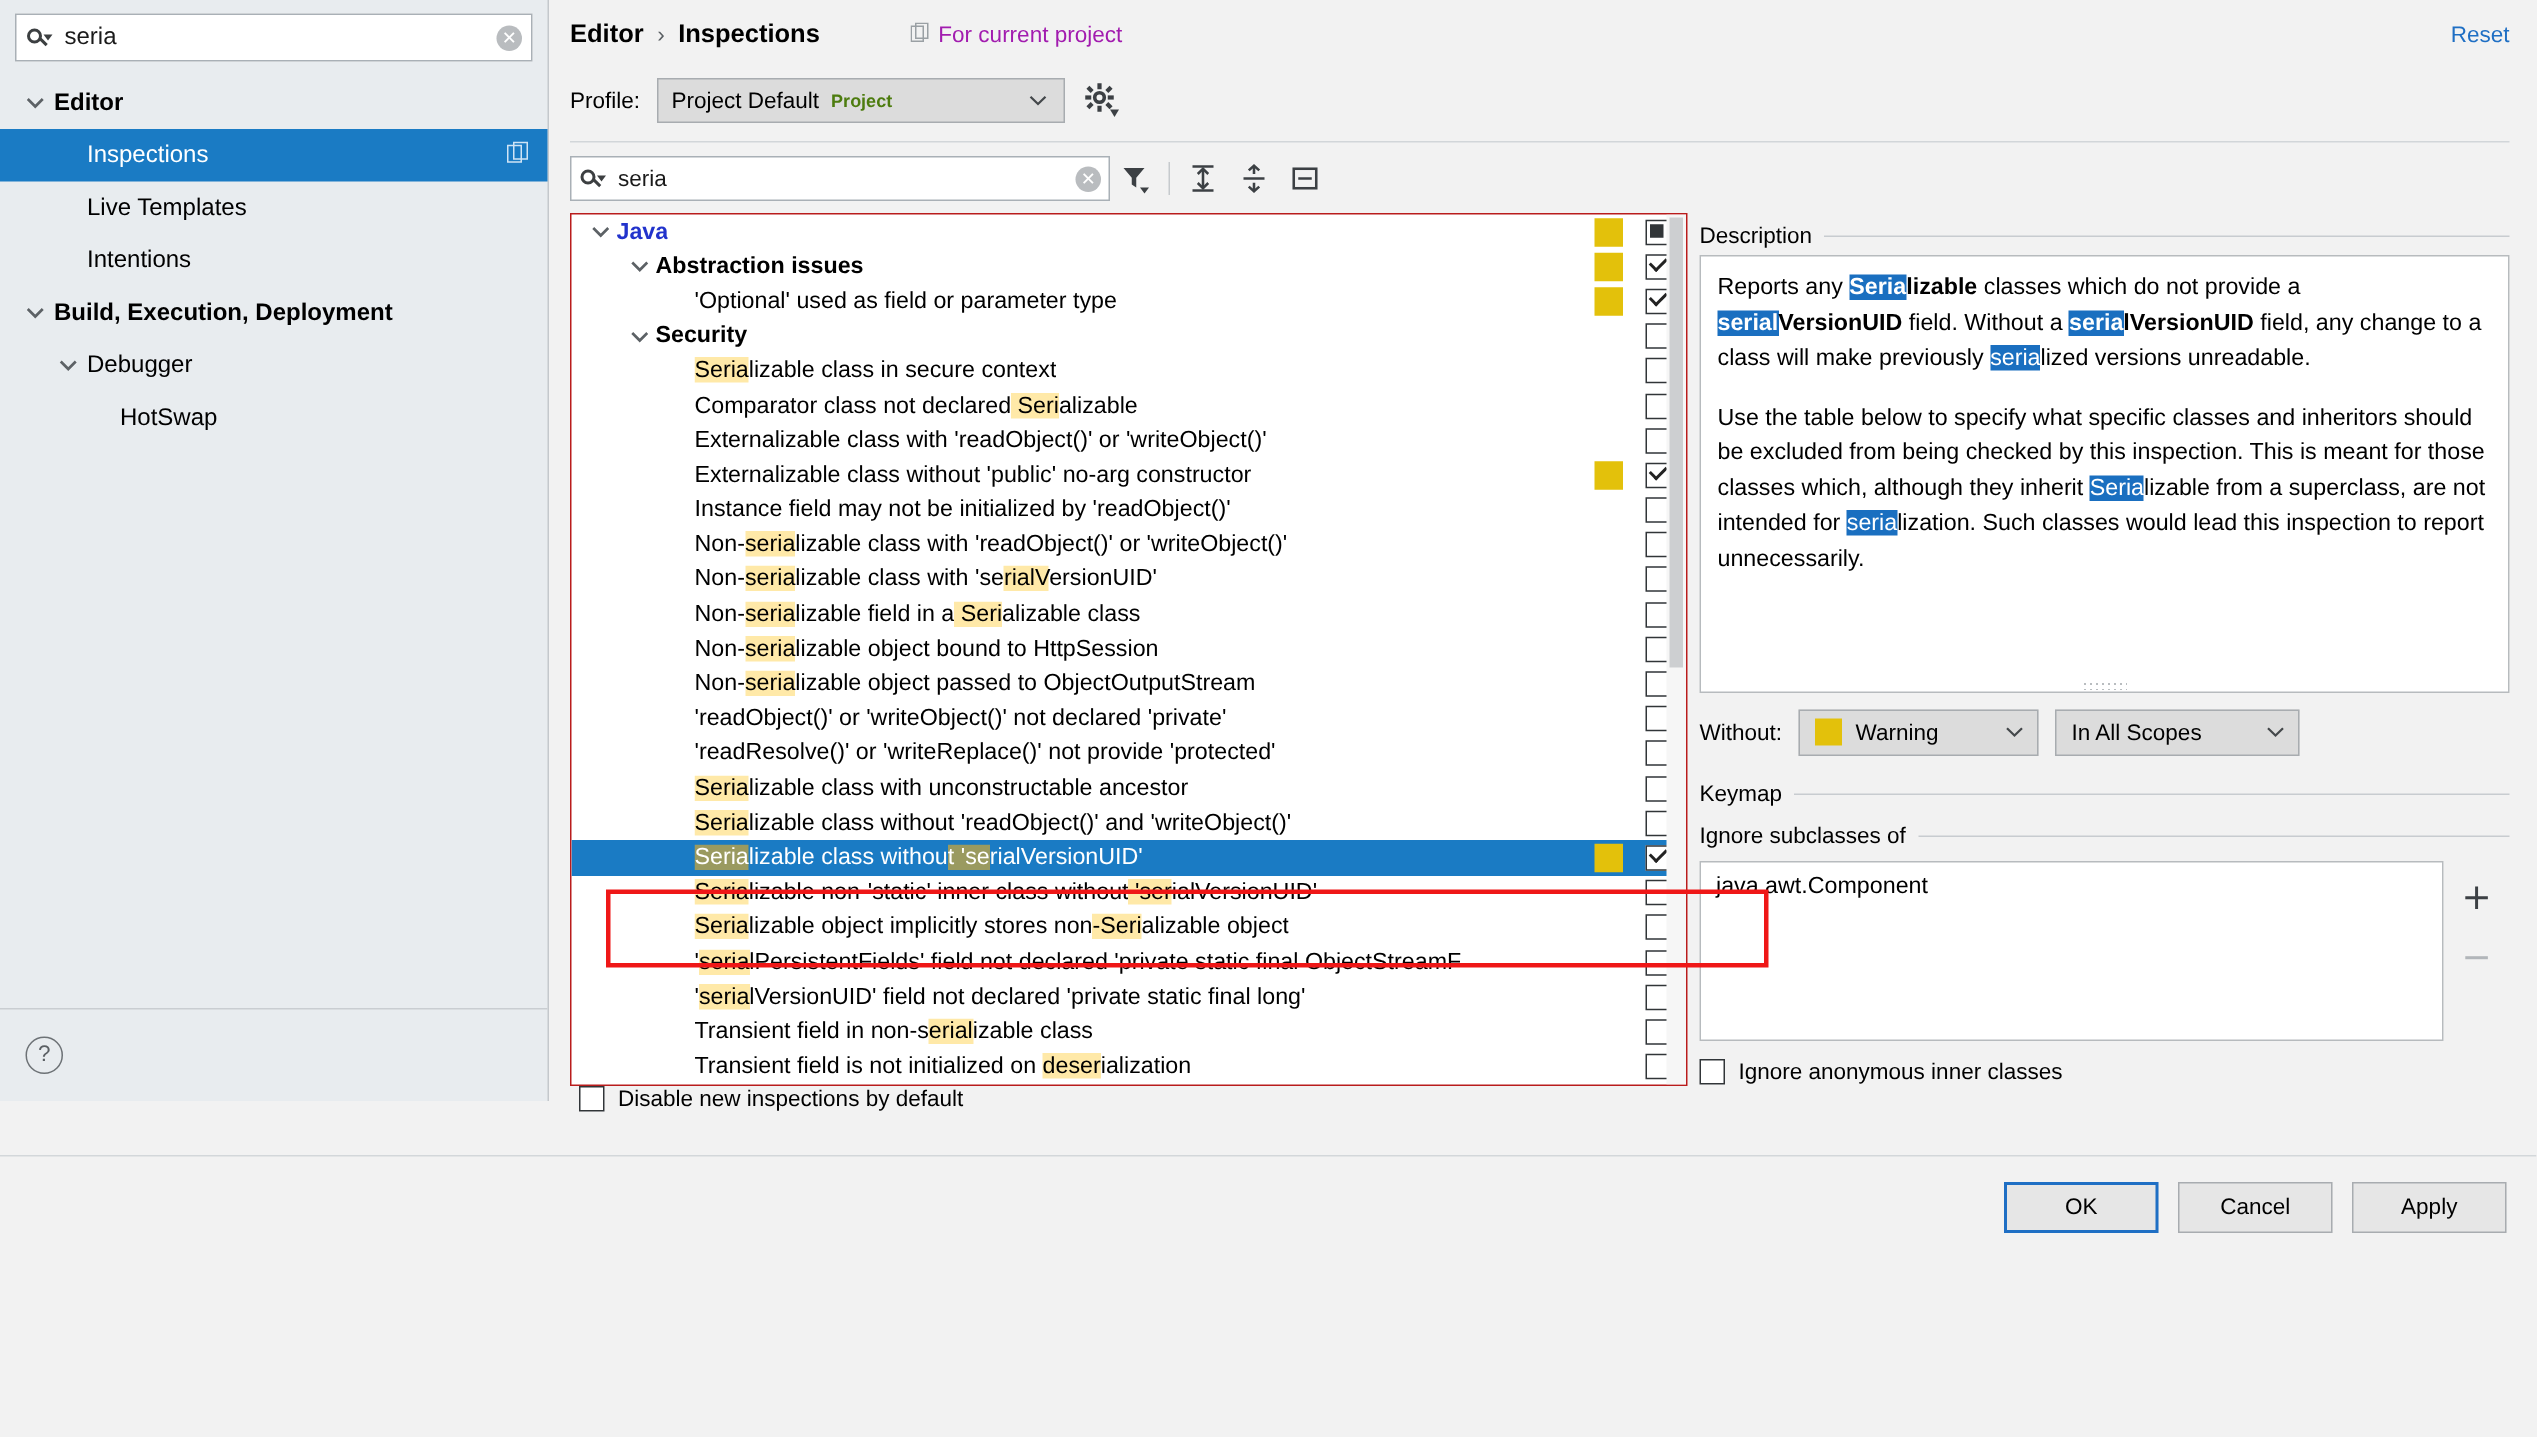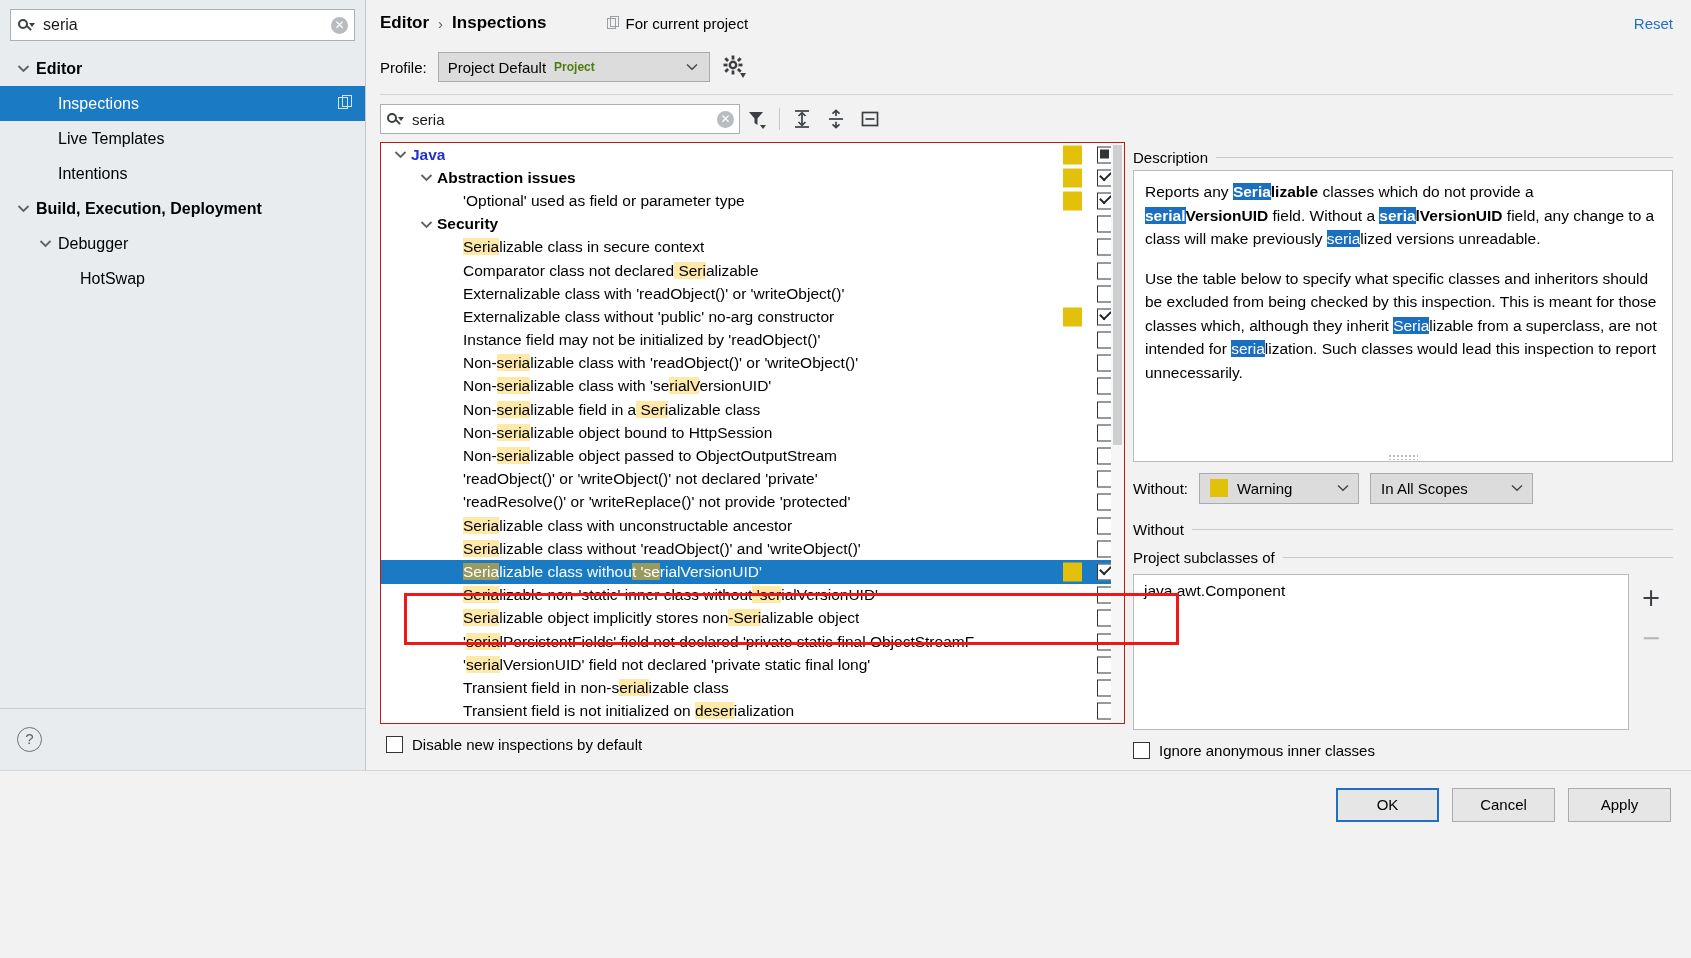--- a/index.html
+++ b/index.html
@@ -4,21 +4,21 @@
 <style>
   * { box-sizing: border-box; margin: 0; padding: 0; }
   html, body {
     width: 1691px; height: 958px;
     font-family: "Liberation Sans", sans-serif;
     font-size: 15px;
     color: #000;
     background: #f2f2f2;
     overflow: hidden;
   }
-  .dialog { position: relative; width: 1691px; height: 838px; display: flex; flex-direction: column; background:#f2f2f2; }
+  .dialog { position: relative; width: 1691px; height: 838px; display: flex; flex-direction: column; background:#f2f2f2;gap:36px; }
   .body-row { flex: 1; display: flex; min-height: 0; }
 
   
   .sidebar {
     width: 366px; background: #e8ecef; border-right: 1px solid #c4c8cc;
     display: flex; flex-direction: column; position: relative;
   }
   .side-search-wrap { padding: 9px 10px 6px 10px; }
   .search-box {
     display: flex; align-items: center; height: 32px;
@@ -66,21 +66,21 @@
   .help-circle {
     width: 25px; height: 25px; border-radius: 50%; border: 1.6px solid #6d7276;
     color: #5a5f63; font-size: 15px; line-height: 22px; text-align: center; cursor: pointer;
   }
 
   
   .content { flex: 1; display: flex; flex-direction: column; min-width: 0; background: #f2f2f2; padding: 0 0 0 0; }
   .crumb-row { display: flex; align-items: center; height: 46px; padding: 0 18px 0 14px; }
   .crumb { font-weight: bold; font-size: 17px; cursor: pointer; }
   .crumb-sep { margin: 0 9px; color: #5a5f63; font-size: 15px; }
-  .crumb-note { margin-left: 22px; color: #000000; font-size: 15px; display: flex; align-items: center; gap: 6px; padding-left: 38px; }
+  .crumb-note { margin-left: 22px; color: #a21caf; font-size: 15px; display: flex; gap: 6px; padding-left: 38px; }
   .reset-link { margin-left: auto; color: #1f6fc4; font-size: 15px; cursor: pointer; }
 
   .profile-row { display: flex; align-items: center; height: 42px; padding-left: 14px; gap: 11px; }
   .profile-label { font-size: 15px; }
   .combo {
     display: flex; align-items: center; height: 30px;
     background: #dcdcdc; border: 1px solid #a8acb0; padding: 0 0 0 9px; min-width: 272px; cursor: pointer;
   }
   .combo .val { font-size: 15px; }
   .combo .sub { color: #4d7c0f; font-size: 12px; margin-left: 8px; font-weight: bold; }
@@ -534,25 +534,25 @@
               <span>In All Scopes</span>
               <span class="chev" style="margin-left:auto;width:30px;display:flex;justify-content:center">
                 <svg width="12" height="8" viewBox="0 0 12 8">
                     <path d="M1 1.5 L6 6.3 L11 1.5" fill="none" stroke="#44484b" stroke-width="1.5"></path>
                   </svg>
               </span>
             </div>
           </div>
 
           <div class="titled">
-            <span class="tl">Without</span>
+            <span class="tl">Keymap</span>
             <span class="rule"></span>
           </div>
           <div class="titled">
-            <span class="tl">Project subclasses of</span>
+            <span class="tl">Ignore subclasses of</span>
             <span class="rule"></span>
           </div>
 
           <div class="ign-wrap">
             <div class="ign-list">
               <div>java.awt.Component</div>
             </div>
             <div class="ign-buttons">
               <span class="ib">+</span>
               <span class="ib dim">−</span>

